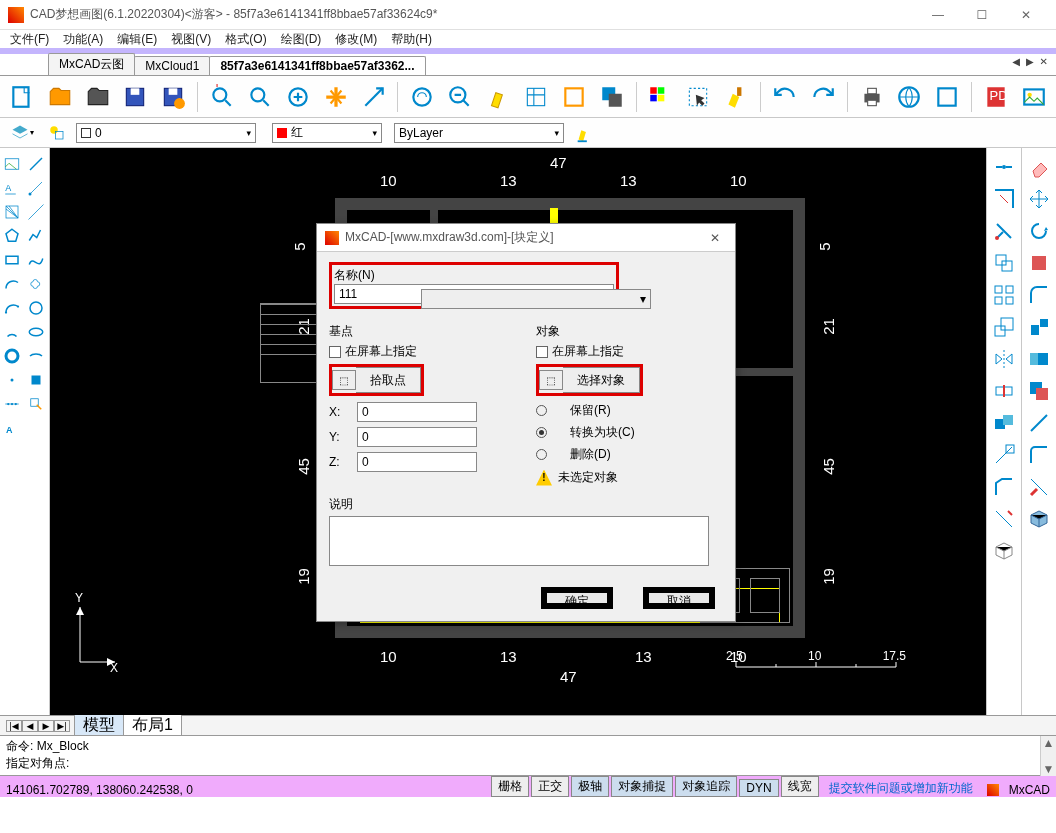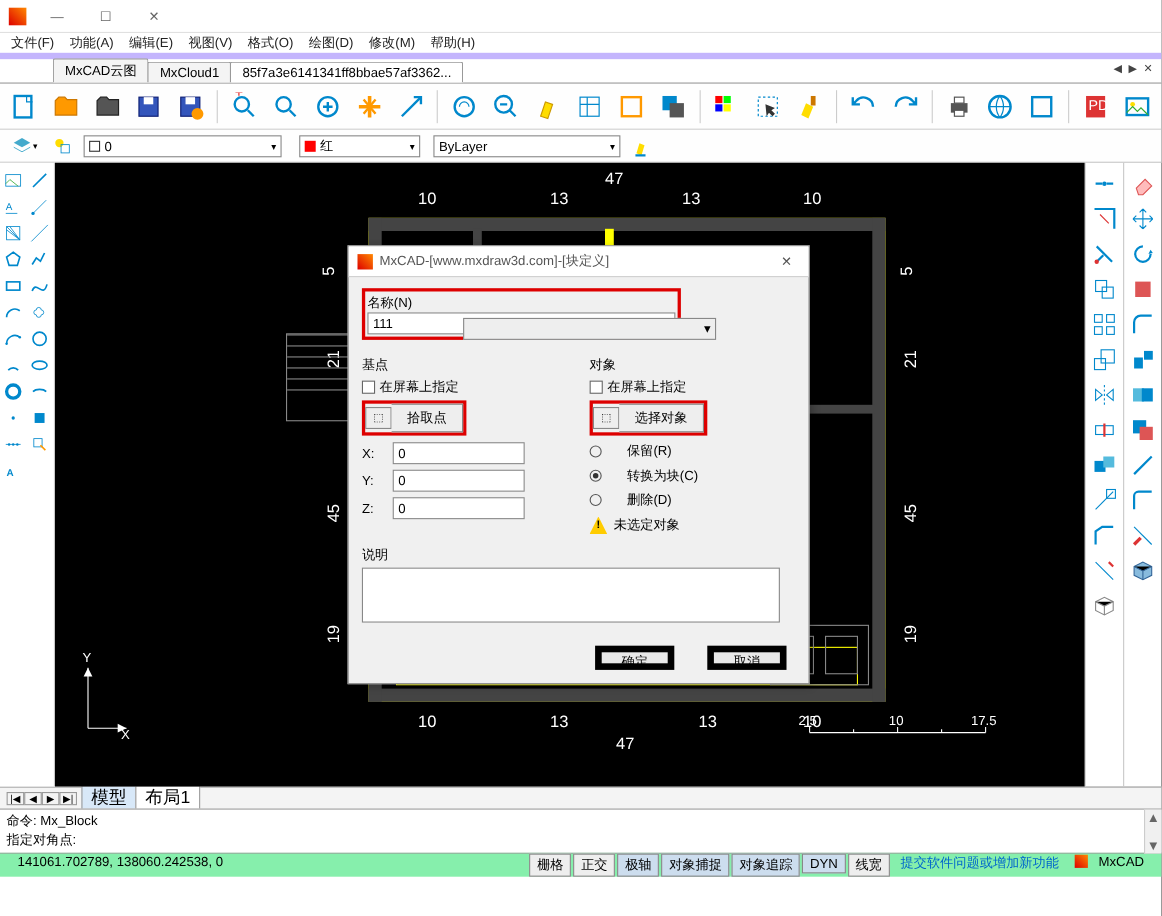--- a/index.html
+++ b/index.html
@@ -6,21 +6,21 @@
 body{width:1056px;height:833px;background:#fff;overflow:hidden;position:relative}
 .titlebar{height:30px;background:#fff;display:flex;align-items:center;padding:0 8px;border-bottom:1px solid #e0e0e0}
 .titlebar .logo{width:16px;height:16px;background:linear-gradient(45deg,#d00,#f80);margin-right:6px}
 .titlebar .title{color:#555;flex:1}
 .titlebar .winbtns{display:flex;gap:0}
 .titlebar .winbtn{width:44px;height:28px;display:flex;align-items:center;justify-content:center;color:#666}
 .menubar{height:24px;display:flex;align-items:center;padding:0 10px;gap:14px;background:#fff;border-bottom:6px solid #c4b5fd}
 .menubar .mi{color:#222}
 .tabstrip{height:22px;display:flex;align-items:flex-end;padding-left:48px;background:#fff;border-bottom:1px solid #999;position:relative}
 .tabstrip .tab{border:1px solid #999;border-bottom:none;padding:2px 10px;margin-right:-1px;background:#f4f4f4;border-radius:2px 2px 0 0}
-.tabstrip .tab.active{background:#fff;font-weight:normal}
+.tabstrip .tab.active{background:#fff;font-weight:bold}
 .tabstrip .tabnav{position:absolute;right:6px;top:2px;display:flex;gap:2px}
 .tabstrip .tabnav span{font-size:10px;color:#444;padding:0 2px}
 .toolbar{height:42px;display:flex;align-items:center;padding:0 6px;gap:6px;border-bottom:1px solid #c8c8c8;background:#fefefe}
 .toolbar .tbtn{width:32px;height:32px;display:flex;align-items:center;justify-content:center;border:1px solid transparent;border-radius:2px}
 .toolbar .tbtn svg{width:26px;height:26px}
 .toolbar .sep{width:1px;height:30px;background:#ccc;margin:0 2px}
 .proprow{height:30px;display:flex;align-items:center;padding:0 6px;gap:6px;border-bottom:1px solid #c8c8c8;background:#fefefe}
 .proprow .pbtn{height:22px;display:flex;align-items:center;padding:0 4px}
 .proprow select,.proprow .fakesel{height:20px;border:1px solid #888;background:#fff;padding:0 4px;display:flex;align-items:center}
 .mainarea{display:flex;height:567px}
@@ -39,21 +39,21 @@
 .floorplan .yline{position:absolute;border:1px solid #ff0}
 .ucs{position:absolute;left:20px;bottom:40px;color:#fff}
 .ruler{position:absolute;right:80px;bottom:40px;color:#fff;font-size:11px}
 .bottomtabs{height:20px;display:flex;align-items:center;padding-left:6px;background:#f4f4f4;border-top:1px solid #999}
 .bottomtabs .bt{border:1px solid #999;padding:0 8px;font-size:16px;margin-right:-1px;background:#fff}
 .bottomtabs .bt.active{background:#d8e8f8}
 .bottomtabs .arrows{display:flex;gap:0;margin-right:4px}
 .bottomtabs .arrows span{border:1px solid #999;width:16px;text-align:center;font-size:9px}
 .cmdarea{height:40px;border-top:1px solid #999;background:#fff;padding:2px 6px;font-family:SimSun;font-size:13px;position:relative}
 .cmdarea .scroll{position:absolute;right:0;top:0;width:16px;height:40px;background:#f0f0f0;border-left:1px solid #ccc;display:flex;flex-direction:column;justify-content:space-between;align-items:center;font-size:8px;color:#666}
-.statusbar{height:22px;display:flex;align-items:flex-start;background:#86efac;border-top:1px solid #999;padding:0 16px;font-size:12px}
+.statusbar{height:22px;display:flex;align-items:flex-end;background:#f0abfc;border-top:1px solid #999;padding:0 6px;font-size:12px}
 .statusbar .coords{flex:0 0 220px}
 .statusbar .sflex{flex:1}
 .statusbar .sbtn{border:1px solid #888;padding:1px 6px;margin-left:2px;background:#eee}
 .statusbar .sbtn.on{background:#cde}
 .statusbar .slink{color:#06c;margin-left:10px}
 
 .dialog{position:absolute;left:316px;top:223px;width:420px;background:#f0f0f0;border:1px solid #888;box-shadow:2px 2px 8px rgba(0,0,0,.3)}
 .dialog .dtitle{height:28px;display:flex;align-items:center;padding:0 8px;background:#fff;border-bottom:1px solid #ccc}
 .dialog .dtitle .dlogo{width:14px;height:14px;background:linear-gradient(45deg,#d00,#f80);margin-right:6px}
 .dialog .dtitle .dtxt{flex:1;color:#555}
@@ -83,20 +83,21 @@
 .dialog .warn .wi{width:16px;height:16px;background:#fc0;clip-path:polygon(50% 0,100% 100%,0 100%);display:flex;align-items:center;justify-content:center;font-size:10px;font-weight:bold}
 .dialog textarea{width:380px;height:50px;border:1px solid #888;resize:none}
 .dialog .dbtns{display:flex;justify-content:flex-end;gap:30px;padding:8px 20px 12px}
 .dialog .dbtns button{width:72px;height:22px;border:6px solid #000000;background:#e8e8e8}
 </style>
 </head>
 <body>
 
 <div class="titlebar">
   <div class="logo"></div>
+  <div class="title">CAD梦想画图(6.1.20220304)&lt;游客&gt; - 85f7a3e6141341ff8bbae57af33624c9*</div>
   <div class="winbtns">
     <div class="winbtn">—</div>
     <div class="winbtn">☐</div>
     <div class="winbtn">✕</div>
   </div>
 </div>
 
 <div class="menubar">
   <span class="mi">文件(F)</span>
   <span class="mi">功能(A)</span>

